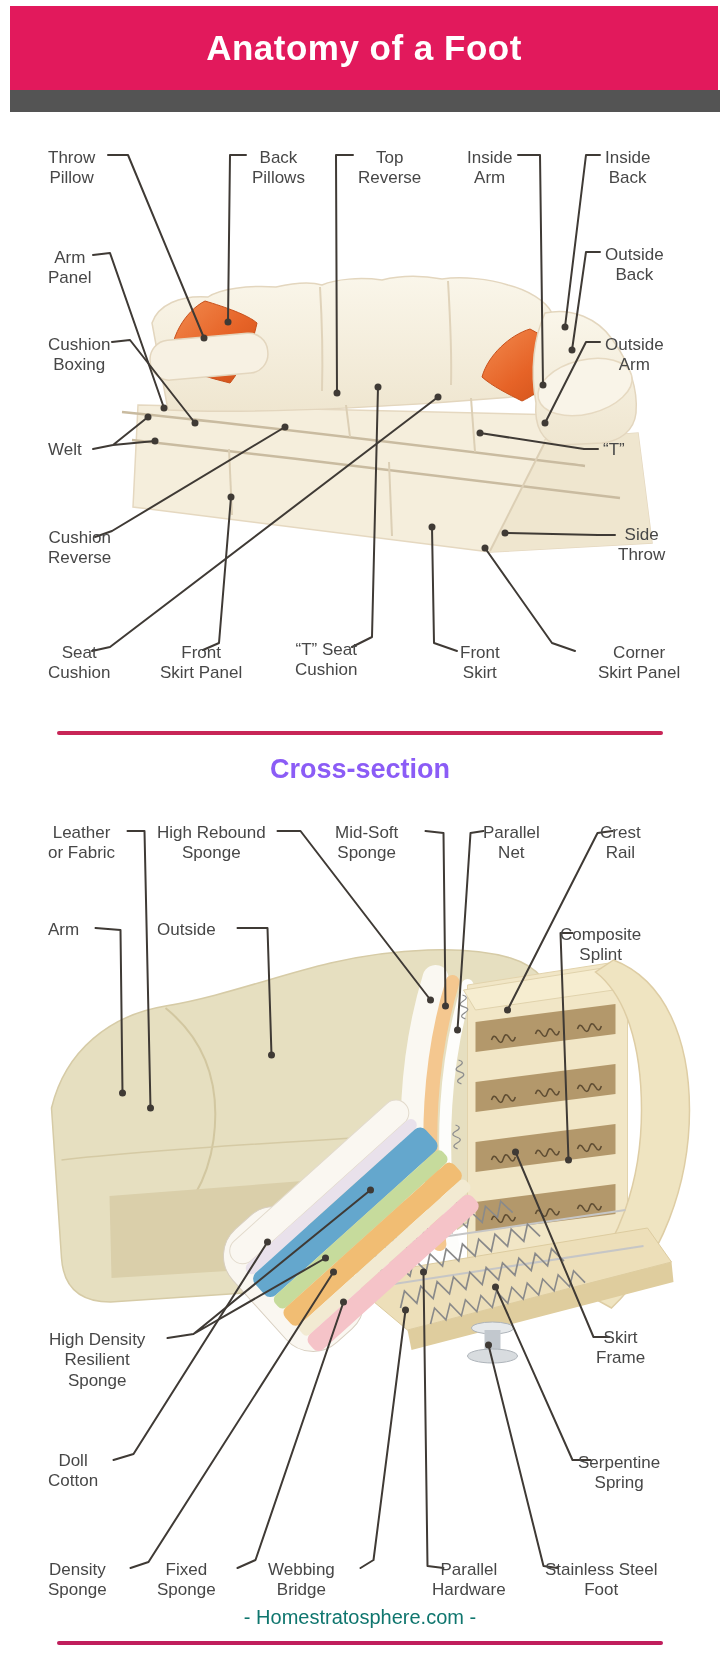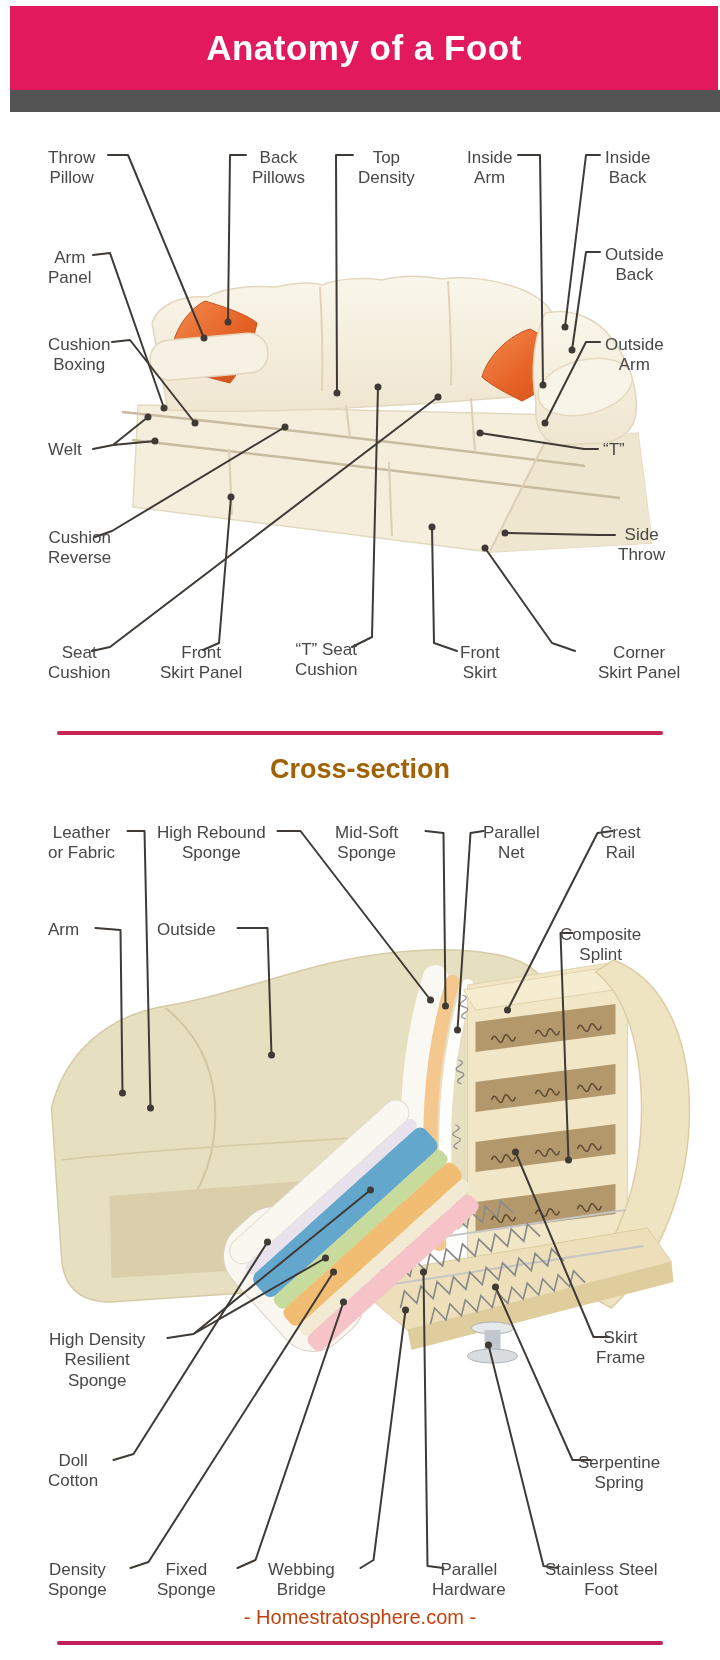--- a/index.html
+++ b/index.html
@@ -9,23 +9,23 @@
           display:flex;align-items:center;justify-content:center;}
   .banner h1{margin:0;color:#ffffff;font-size:35px;font-weight:bold;letter-spacing:.5px;}
   .banner-bar{position:absolute;left:10px;top:90px;width:710px;height:22px;background:#545454;}
   .diagram{position:absolute;left:0;width:720px;text-align:center;}
   .d1{top:115px;height:575px;}
   .d2{top:810px;height:845px;padding-left:31px;}
   .art{position:absolute;left:0;top:0;width:100%;height:100%;}
   .lbl{position:absolute;font-size:17px;line-height:1.2;color:#474747;white-space:pre-line;}
   .divider{position:absolute;left:57px;top:731px;width:606px;height:4px;background:#C82557;border-radius:2px;}
   .xs-title{position:absolute;left:0;top:754px;width:720px;margin:0;text-align:center;
-            font-size:27px;font-weight:bold;color:#a16207;}
+            font-size:27px;font-weight:bold;color:#8b5cf6;}
   .footer-site{position:absolute;left:0;top:1606px;width:720px;text-align:center;
-               font-size:20px;color:#c2410c;}
+               font-size:20px;color:#0f766e;}
   .footer-line{position:absolute;left:57px;top:1641px;width:606px;height:4px;background:#C01E5C;border-radius:2px;}
   .leader{stroke:#3F3A35;stroke-width:2;fill:none;stroke-linejoin:round;stroke-linecap:round;}
   .dot{fill:#3F3A35;}
 </style>
 </head>
 <body>
 
 <div id="canvas">
 
   <header class="banner">
@@ -130,21 +130,21 @@
     <div class="lbl" style="left:48px;top:220px">Cushion
 Boxing</div>
     <div class="lbl" style="left:48px;top:325px">Welt</div>
     <div class="lbl" style="left:48px;top:413px">Cushion
 Reverse</div>
     <div class="lbl" style="left:48px;top:528px">Seat
 Cushion</div>
     <div class="lbl" style="left:252px;top:33px">Back
 Pillows</div>
     <div class="lbl" style="left:358px;top:33px">Top
-Density</div>
+Reverse</div>
     <div class="lbl" style="left:467px;top:33px">Inside
 Arm</div>
     <div class="lbl" style="left:605px;top:33px">Inside
 Back</div>
     <div class="lbl" style="left:605px;top:130px">Outside
 Back</div>
     <div class="lbl" style="left:605px;top:220px">Outside
 Arm</div>
     <div class="lbl" style="left:603px;top:325px">“T”</div>
     <div class="lbl" style="left:618px;top:410px">Side

